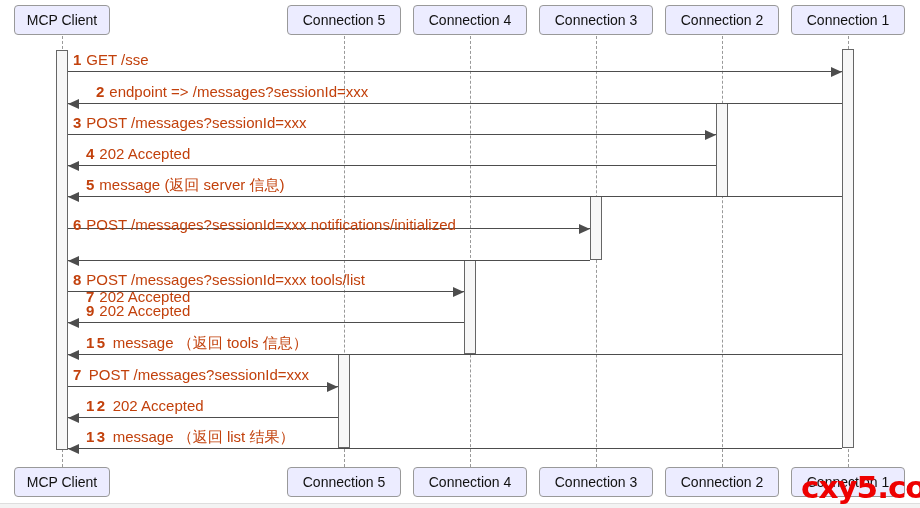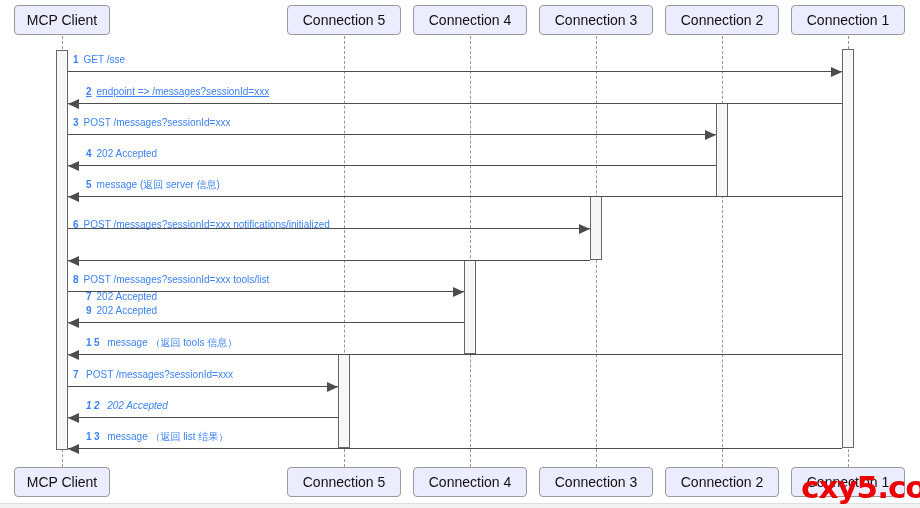--- a/index.html
+++ b/index.html
@@ -26,22 +26,22 @@
     border:1px solid var(--activation-border);z-index:2;
   }
   .msg-line{
     position:absolute;height:1px;background:var(--line);z-index:3;
   }
   .arrowhead{position:absolute;width:0;height:0;z-index:4;
     border-top:5px solid transparent;border-bottom:5px solid transparent;}
   .arrowhead.right{border-left:11px solid var(--line);}
   .arrowhead.left{border-right:11px solid var(--line);}
   .msg-label{
-    position:absolute;height:17px;line-height:17px;font-size:10px;
-    white-space:nowrap;z-index:4;color:#3b82f6;
+    position:absolute;height:17px;line-height:17px;font-size:15px;
+    white-space:nowrap;z-index:4;color:#c2410c;
   }
   .msg-label .num{font-weight:bold;margin-right:5px;}
   .msg-label .num.wide{letter-spacing:2.5px;}
   #watermark{
     position:absolute;left:801px;top:469px;z-index:9;
     font-family:"DejaVu Sans","Liberation Sans",sans-serif;
     font-weight:bold;font-size:31px;letter-spacing:-1px;
     color:var(--watermark);white-space:nowrap;
   }
   #footer-strip{
@@ -106,21 +106,21 @@
       <div class="activation" style="left: 590px; top: 196px; height: 64px;"></div>
       <div class="activation" style="left: 464px; top: 260px; height: 94px;"></div>
       <div class="activation" style="left: 338px; top: 354px; height: 94px;"></div>
     </div>
   <div id="messages-layer">
       <div class="msg-line" style="left: 68px; top: 71px; width: 774px;"></div>
       <div class="arrowhead right" style="top: 67px; left: 831px;"></div>
       <div class="msg-label" style="left: 73px; top: 51px;"><span class="num">1</span><span>GET /sse</span></div>
       <div class="msg-line" style="left: 68px; top: 103px; width: 774px;"></div>
       <div class="arrowhead left" style="top: 99px; left: 68px;"></div>
-      <div class="msg-label" style="left: 86px; top: 83px; text-decoration: underline;"><span class="num">2</span><span>endpoint =&gt; /messages?sessionId=xxx</span></div>
+      <div class="msg-label" style="left: 96px; top: 83px;"><span class="num">2</span><span>endpoint =&gt; /messages?sessionId=xxx</span></div>
       <div class="msg-line" style="left: 68px; top: 134px; width: 648px;"></div>
       <div class="arrowhead right" style="top: 130px; left: 705px;"></div>
       <div class="msg-label" style="left: 73px; top: 114px;"><span class="num">3</span><span>POST /messages?sessionId=xxx</span></div>
       <div class="msg-line" style="left: 68px; top: 165px; width: 648px;"></div>
       <div class="arrowhead left" style="top: 161px; left: 68px;"></div>
       <div class="msg-label" style="left: 86px; top: 145px;"><span class="num">4</span><span>202 Accepted</span></div>
       <div class="msg-line" style="left: 68px; top: 196px; width: 774px;"></div>
       <div class="arrowhead left" style="top: 192px; left: 68px;"></div>
       <div class="msg-label" style="left: 86px; top: 176px;"><span class="num">5</span><span>message (返回 server 信息)</span></div>
       <div class="msg-line" style="left: 68px; top: 228px; width: 522px;"></div>
@@ -136,20 +136,20 @@
       <div class="arrowhead left" style="top: 318px; left: 68px;"></div>
       <div class="msg-label" style="left: 86px; top: 302px;"><span class="num">9</span><span>202 Accepted</span></div>
       <div class="msg-line" style="left: 68px; top: 354px; width: 774px;"></div>
       <div class="arrowhead left" style="top: 350px; left: 68px;"></div>
       <div class="msg-label" style="left: 86px; top: 334px;"><span class="num wide">15</span><span>message （返回 tools 信息）</span></div>
       <div class="msg-line" style="left: 68px; top: 386px; width: 270px;"></div>
       <div class="arrowhead right" style="top: 382px; left: 327px;"></div>
       <div class="msg-label" style="left: 73px; top: 366px;"><span class="num wide">7</span><span>POST /messages?sessionId=xxx</span></div>
       <div class="msg-line" style="left: 68px; top: 417px; width: 270px;"></div>
       <div class="arrowhead left" style="top: 413px; left: 68px;"></div>
-      <div class="msg-label" style="left: 86px; top: 397px; font-style: italic;"><span class="num wide">12</span><span>202 Accepted</span></div>
+      <div class="msg-label" style="left: 86px; top: 397px;"><span class="num wide">12</span><span>202 Accepted</span></div>
       <div class="msg-line" style="left: 68px; top: 448px; width: 774px;"></div>
       <div class="arrowhead left" style="top: 444px; left: 68px;"></div>
       <div class="msg-label" style="left: 86px; top: 428px;"><span class="num wide">13</span><span>message （返回 list 结果）</span></div>
     </div>
   <div id="watermark">cxy5.com</div>
   <div id="footer-strip"></div>
 </div>
 
 </body></html>

